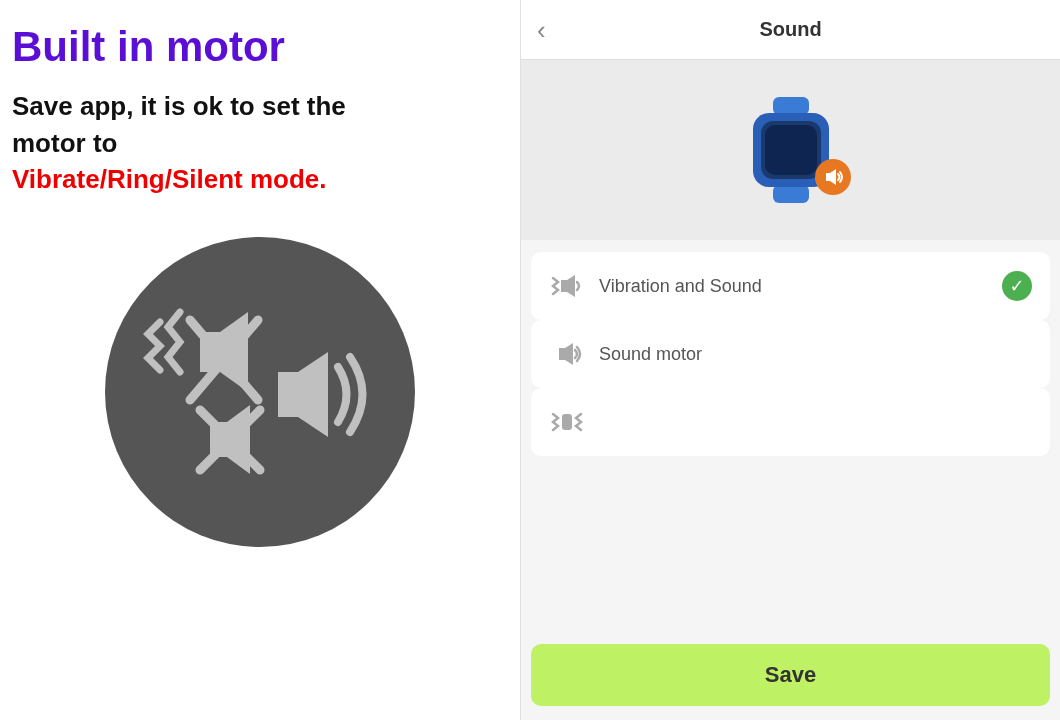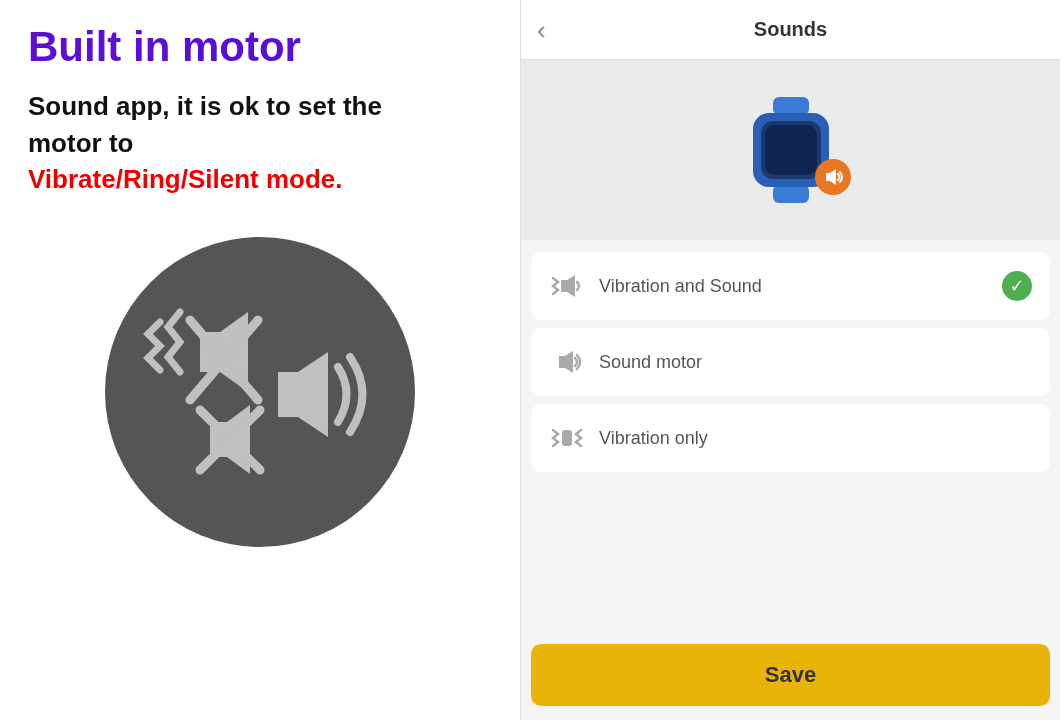--- a/index.html
+++ b/index.html
@@ -9,21 +9,21 @@
       display: flex;
       font-family: Arial, sans-serif;
       background: #fff;
       overflow: hidden;
     }
 
     
     .left-panel {
       width: 520px;
       height: 720px;
-      padding: 24px 28px;
+      padding: 24px 12px;
       display: flex;
       flex-direction: column;
       justify-content: flex-start;
       background: #fff;
     }
 
     .title {
       font-size: 42px;
       font-weight: 900;
       color: #5b0fd6;
@@ -131,21 +131,20 @@
       display: flex;
       align-items: center;
       justify-content: center;
     }
 
     .options-list {
       flex: 1;
       padding: 12px 10px 8px 10px;
       display: flex;
       flex-direction: column;
-      gap: 8px;
     }
 
     .option-row {
       background: #fff;
       border-radius: 10px;
       height: 68px;
       display: flex;
       align-items: center;
       padding: 0 18px;
       cursor: pointer;
@@ -176,37 +175,37 @@
       display: flex;
       align-items: center;
       justify-content: center;
       color: white;
       font-size: 18px;
     }
 
     .save-btn {
       margin: 8px 10px 14px 10px;
       height: 62px;
-      background: #eab308;
+      background: #bef264;
       border: none;
       border-radius: 10px;
       font-size: 22px;
       font-weight: 700;
       color: #333;
       cursor: pointer;
       width: calc(100% - 20px);
     }
   </style>
 </head>
 <body>
 
 <div class="left-panel">
   <h1 class="title">Built in motor</h1>
   <p class="description">
-    <span>Sound app, it is ok to set the</span>
+    <span>Save app, it is ok to set the</span>
     <br>
     <span>motor to</span>
     <br>
     <span class="highlight">Vibrate/Ring/Silent mode.</span>
   </p>
 
   <div class="icon-circle">
 
     <svg viewBox="0 0 260 260">
 
@@ -236,21 +235,21 @@
         <path d="M220,95 Q245,132 220,170" stroke="#ccc" stroke-width="8" fill="none" stroke-linecap="round"></path>
       </g>
     </svg>
   </div>
 </div>
 
 <div class="right-panel">
 
   <div class="right-header">
     <button class="back-btn">‹</button>
-    <span class="header-title">Sounds</span>
+    <span class="header-title">Sound</span>
   </div>
 
   <div class="watch-preview">
     <div class="watch-icon-wrap">
       
       <svg class="watch-svg" viewBox="0 0 100 110">
 
         <rect x="32" y="2" width="36" height="18" rx="6" fill="#3a7bd5"></rect>
 
         <rect x="32" y="90" width="36" height="18" rx="6" fill="#3a7bd5"></rect>
@@ -298,19 +297,18 @@
     </div>
 
     <div class="option-row">
       <div class="option-icon">
         <svg width="32" height="28" viewBox="0 0 32 28">
           <polyline points="2,6 7,10 2,14 7,18 2,22" stroke="#aaa" stroke-width="2.5" fill="none" stroke-linecap="round"></polyline>
           <polyline points="30,6 25,10 30,14 25,18 30,22" stroke="#aaa" stroke-width="2.5" fill="none" stroke-linecap="round"></polyline>
           <rect x="11" y="6" width="10" height="16" rx="3" fill="#aaa"></rect>
         </svg>
       </div>
-      <span class="option-label">Vibration only</span>
     </div>
 
   </div>
 
   <button class="save-btn">Save</button>
 </div>
 
 </body></html>

